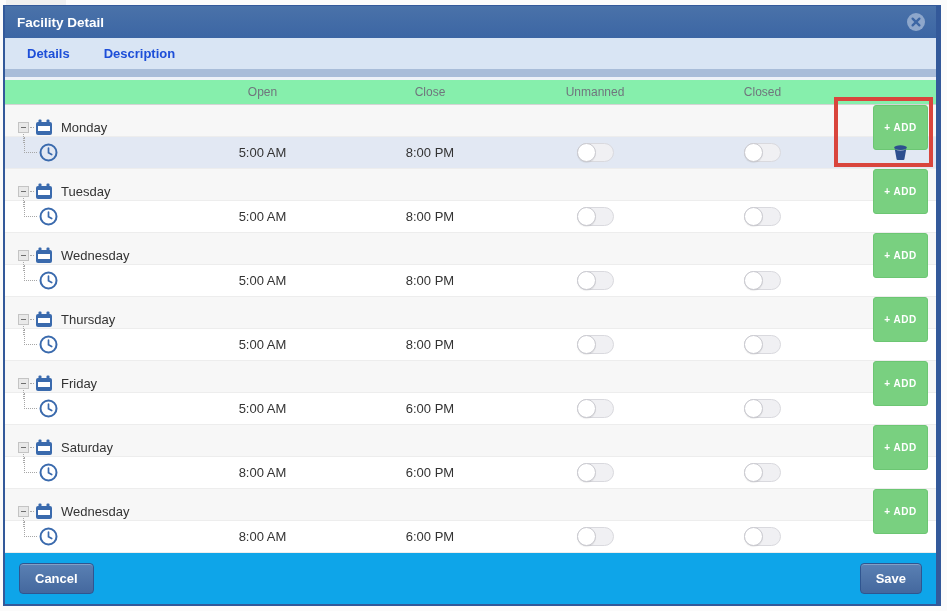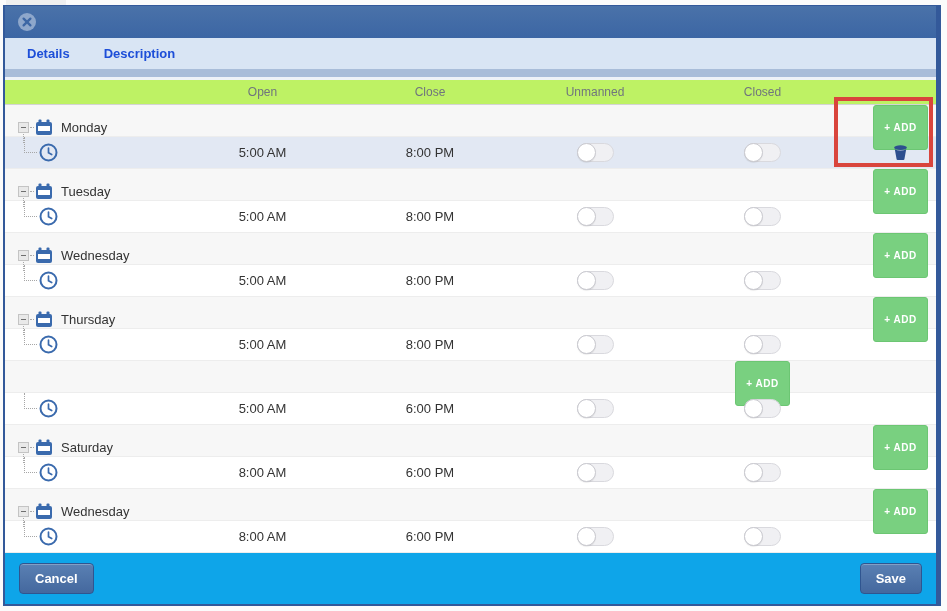--- a/index.html
+++ b/index.html
@@ -21,21 +21,21 @@
             padding-left:5px; flex:0 0 auto; }
   .tab { display:flex; align-items:center; padding:0 17px; font-size:13px;
          font-weight:bold; color:#1d4ed8; cursor:pointer; }
   .tab.active { background:#a9bdd9; color:#1b2f52; }
   .tab-strip { height:8px; background:#a9bdd9; flex:0 0 auto; }
   .tab-gap { height:3px; background:#eef2f8; flex:0 0 auto; }
 
   
   .grid-row { display:grid; grid-template-columns:190px 135px 200px 130px 205px 1fr;
               align-items:center; }
-  .thead { height:25px; border-bottom:1px solid #d4d4d4; background:#bef264; flex:0 0 auto; }
+  .thead { height:25px; border-bottom:1px solid #d4d4d4; background:#86efac; flex:0 0 auto; }
   .thead .col-h { text-align:center; font-size:12px; color:#70757d; }
 
   .tbody { flex:1 1 auto; }
   .row { height:32px; border-bottom:1px solid #ededed; background:#fff; }
   .day-row { background:#f7f7f7; }
   .time-row.selected { background:#e2e8f3; }
 
   .label-cell { display:flex; align-items:center; height:100%; padding-left:13px; }
   .cell-center { text-align:center; font-size:13px; color:#333; }
 
@@ -91,20 +91,21 @@
 </style>
 </head>
 <body>
 
 <div class="page">
   <div class="bg-artifact"></div>
 
   <div class="modal">
 
     <div class="titlebar">
+      <span class="title">Facility Detail</span>
       <svg class="close-btn" viewBox="0 0 20 20">
         <circle cx="10" cy="10" r="9" fill="#8ea7cb"></circle>
         <path d="M6.6 6.6 L13.4 13.4 M13.4 6.6 L6.6 13.4" stroke="#3c66a4" stroke-width="2.3" stroke-linecap="round"></path>
       </svg>
     </div>
 
     <div class="tabbar">
       <div class="tab">Details</div>
       <div class="tab">Description</div>
     </div>
@@ -312,20 +313,34 @@
             <ellipse cx="8.5" cy="3.6" rx="6.4" ry="2.3" fill="#2d4f8e"></ellipse>
             <path d="M2.8 5.2 L4.6 15.2 Q4.8 16 5.6 16 L11.4 16 Q12.2 16 12.4 15.2 L14.2 5.2 Q11.8 6.6 8.5 6.6 Q5.2 6.6 2.8 5.2 Z" fill="#2d4f8e"></path>
           </svg>
         </span>
       </div>
     </div>
   </div>
 
   <div>
     <div class="grid-row row day-row">
+      <div class="label-cell">
+        <span class="expander">
+                <span class="minus"></span>
+              </span>
+        <span class="cal-icon">
+          <svg width="18" height="17" viewBox="0 0 18 17">
+            <rect x="1" y="3" width="16" height="13" rx="2" fill="#3a6aad"></rect>
+            <rect x="3.5" y="0.5" width="3" height="5" rx="1" fill="#3a6aad"></rect>
+            <rect x="11.5" y="0.5" width="3" height="5" rx="1" fill="#3a6aad"></rect>
+            <rect x="3" y="7" width="12" height="5" fill="#fff"></rect>
+          </svg>
+        </span>
+        <span class="day-name">Friday</span>
+      </div>
       <div></div>
             <div></div>
             <div></div>
             <div></div>
       <div class="actions-cell">
         <button class="add-btn"><span class="add-label">+ ADD</span></button>
       </div>
     </div>
     <div class="grid-row row time-row">
       <div class="label-cell">

